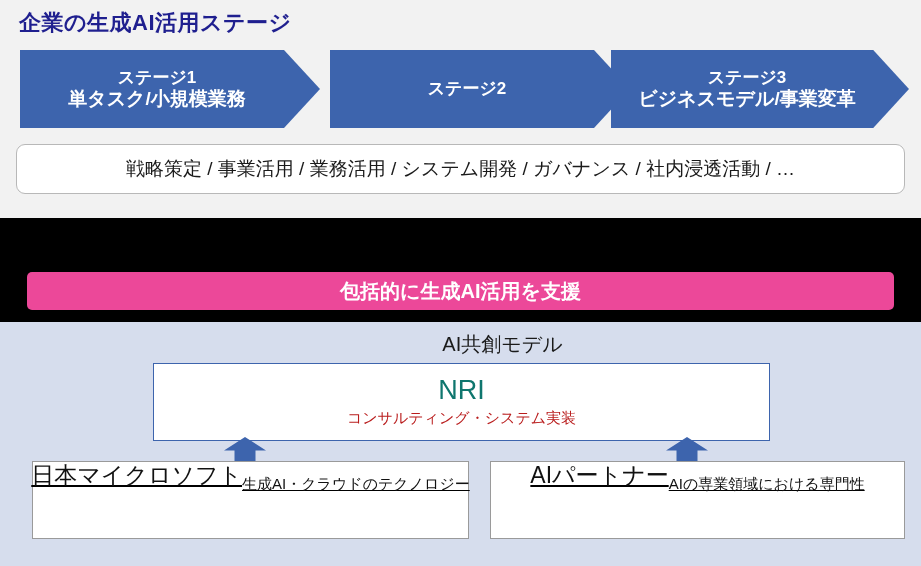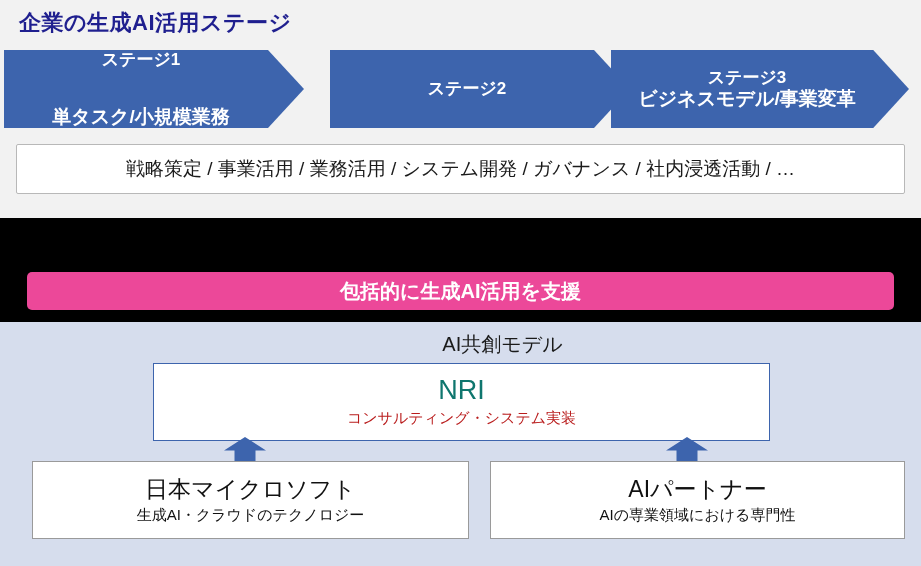--- a/index.html
+++ b/index.html
@@ -48,26 +48,25 @@
     color: #ffffff;
     display: flex;
     flex-direction: column;
     align-items: center;
     justify-content: center;
     line-height: 1.18;
     font-weight: bold;
     white-space: nowrap;
   }
   .chev-1 {
-    left: 4px;
+    left: 20px;
     width: 300px;
     clip-path: polygon(0 0, 88% 0, 100% 50%, 88% 100%, 0 100%);
     padding-right: 26px;
     box-sizing: border-box;
-    justify-content: space-between;
   }
   .chev-2 {
     left: 330px;
     width: 300px;
     clip-path: polygon(0 0, 88% 0, 100% 50%, 88% 100%, 0 100%);
     padding-right: 26px;
     box-sizing: border-box;
   }
   .chev-3 {
     left: 611px;
@@ -81,21 +80,21 @@
 
   .capability-box {
     position: absolute;
     left: 16px;
     top: 144px;
     width: 889px;
     height: 50px;
     box-sizing: border-box;
     background: #ffffff;
     border: 1.5px solid #b8b8b8;
-    border-radius: 2px;
+    border-radius: 9px;
     display: flex;
     align-items: center;
     justify-content: center;
     font-size: 19px;
     color: #1a1a1a;
     white-space: nowrap;
   }
 
   
   .black-band {
@@ -173,37 +172,37 @@
   }
 
   .partner-box {
     position: absolute;
     top: 461px;
     height: 78px;
     box-sizing: border-box;
     background: #ffffff;
     border: 1.4px solid #9a9a9a;
     display: flex;
-    flex-direction: column;
-    align-items: center;
-    justify-content: center;
-    white-space: nowrap;
+    flex-direction: row;
+    justify-content: center;
+    white-space: nowrap;
+    text-decoration: underline;
   }
   .partner-left  { left: 32px;  width: 437px; }
   .partner-right { left: 490px; width: 415px; }
   .partner-title {
     font-size: 23px;
     color: #111111;
     line-height: 1.15;
   }
   .partner-sub {
     font-size: 15px;
     color: #111111;
     line-height: 1.3;
-    margin-top: 3px;
+    margin-top: 12px;
   }
 
   .up-arrow {
     position: absolute;
     top: 437px;
     width: 42px;
     height: 28px;
     background: #3d64ad;
     clip-path: polygon(50% 0, 100% 48%, 75% 48%, 75% 100%, 25% 100%, 25% 48%, 0 48%);
   }

